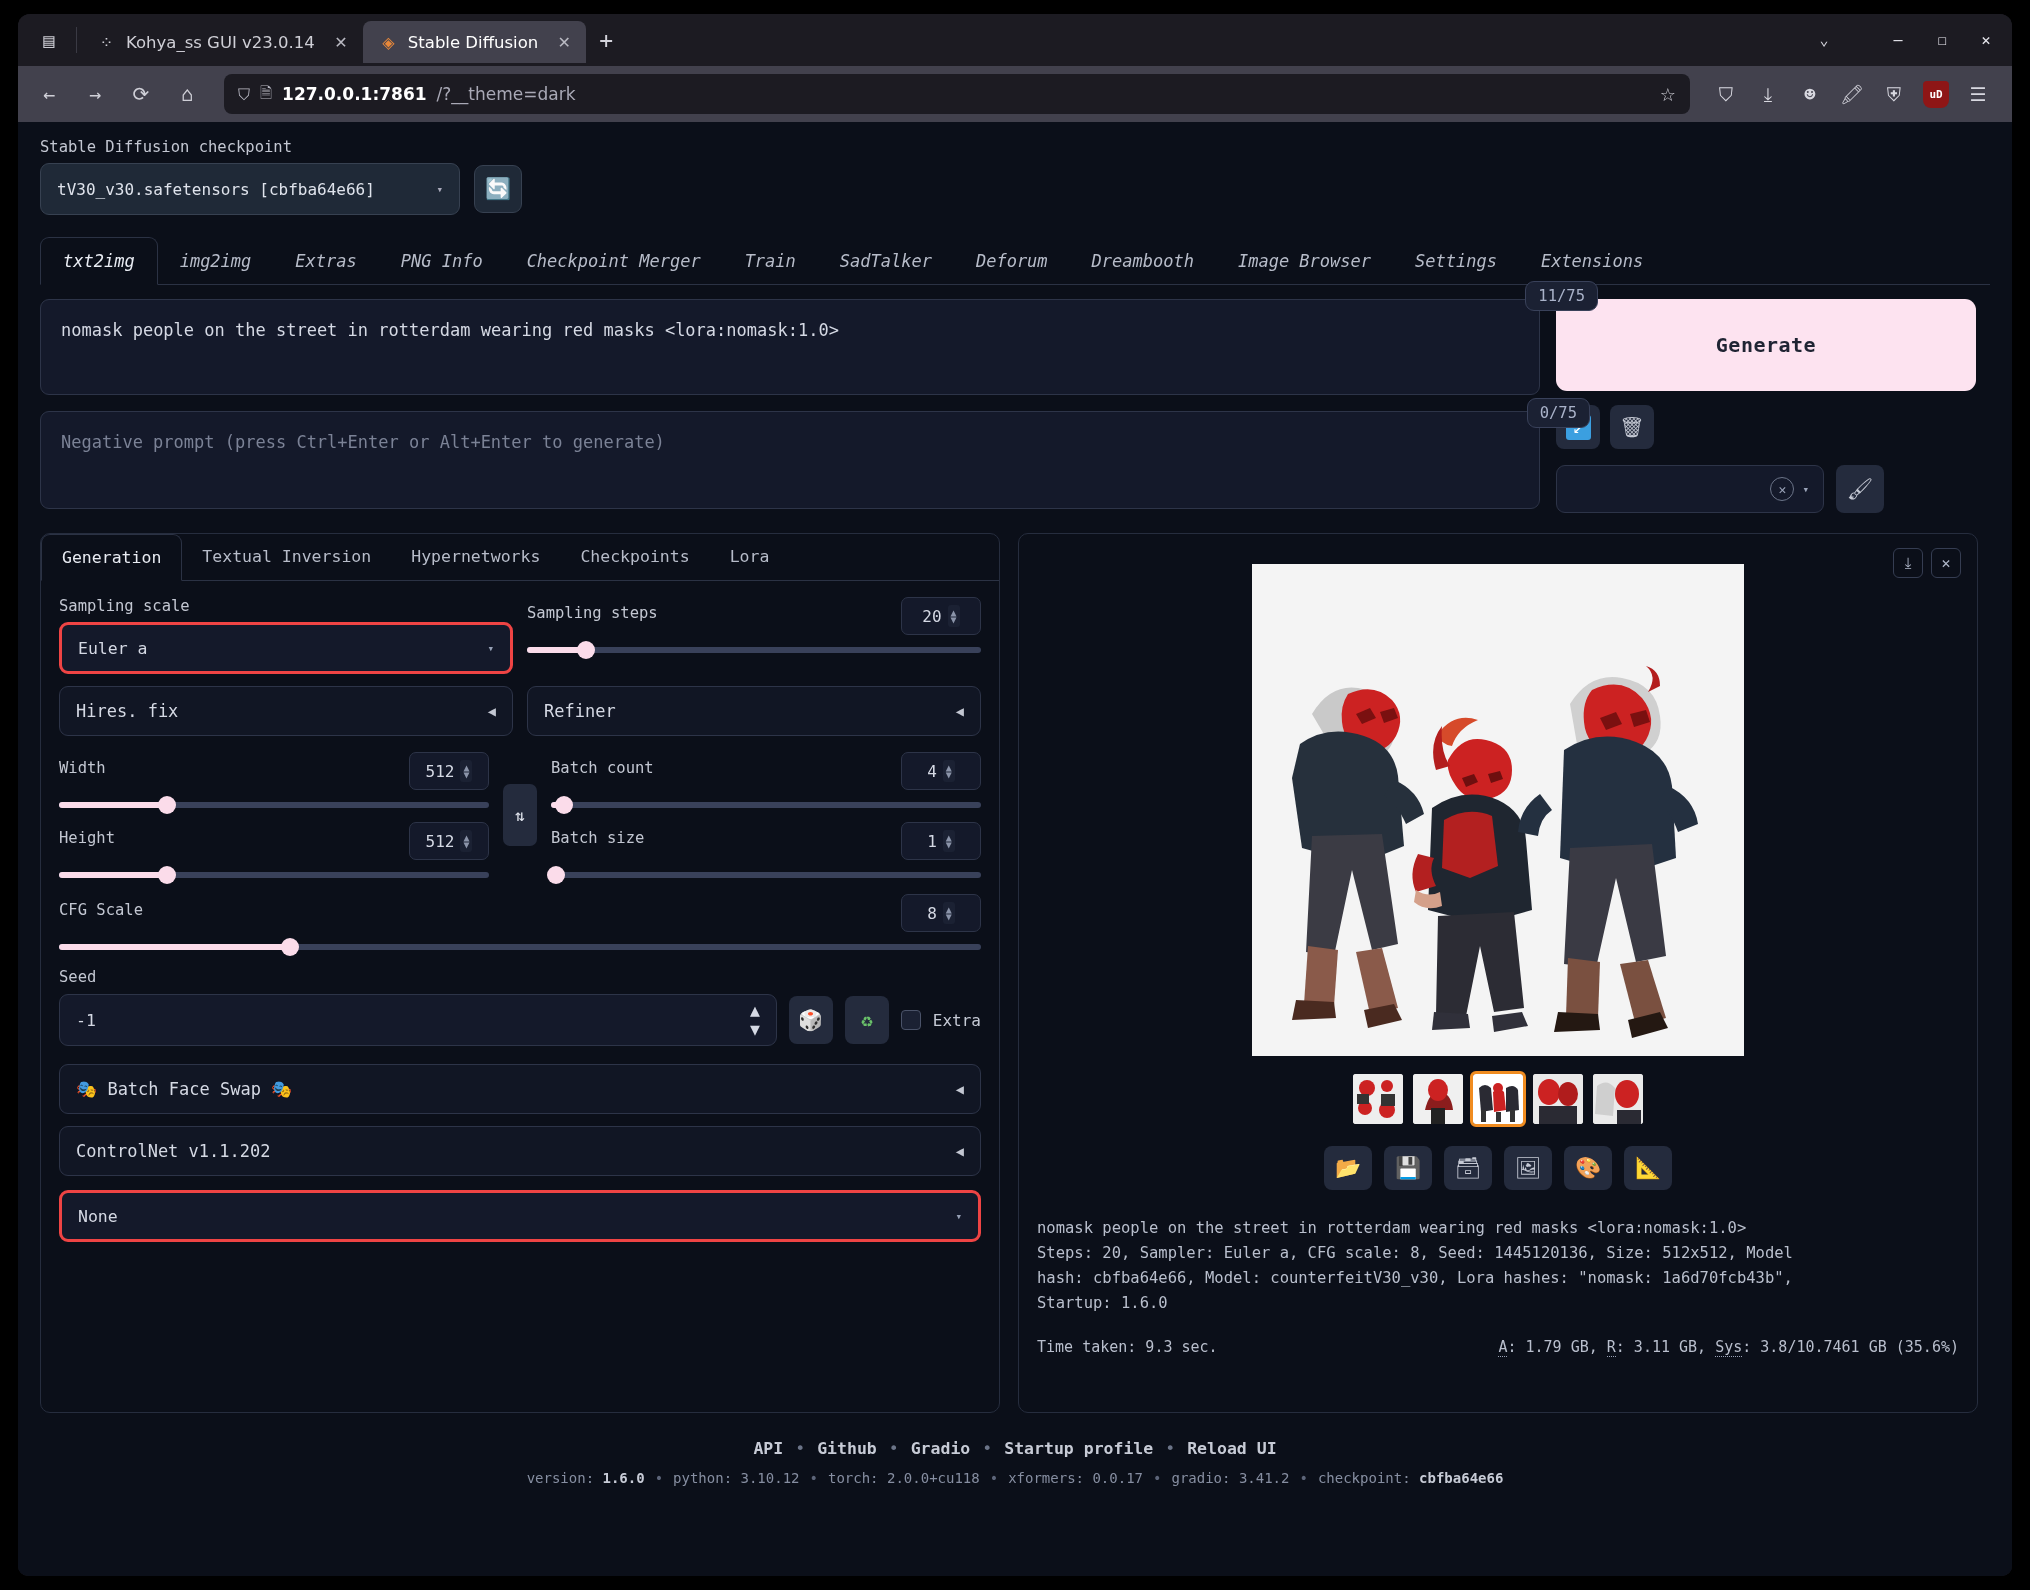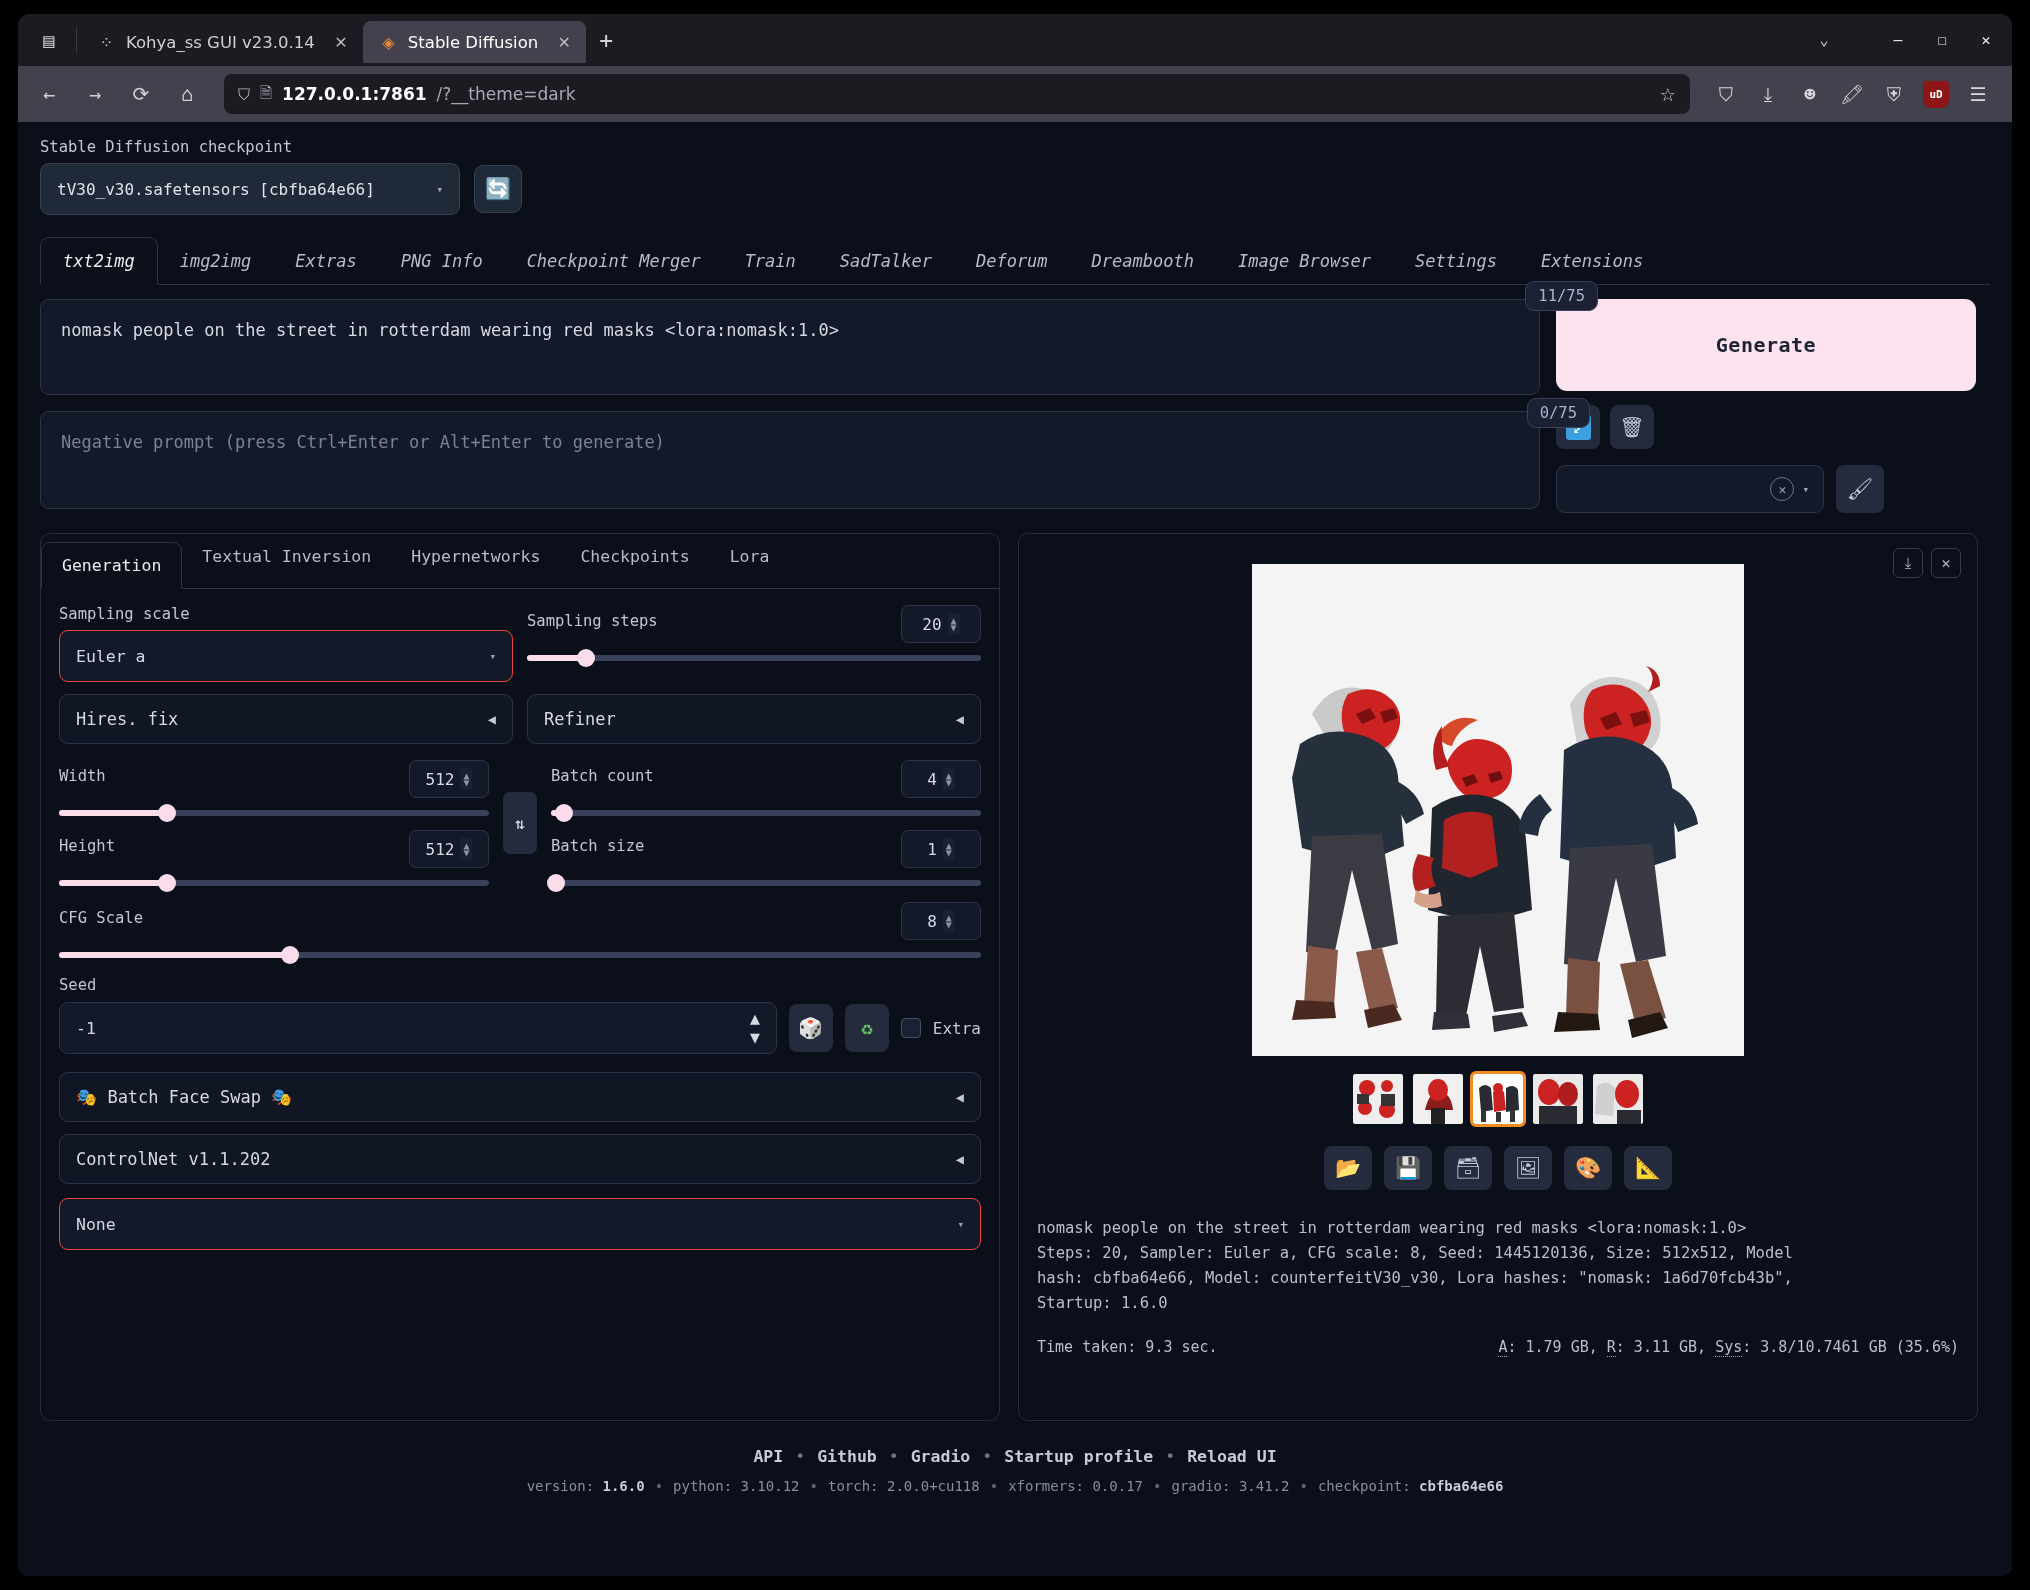--- a/index.html
+++ b/index.html
@@ -112,27 +112,27 @@
   .styles-sel .x { margin-left:auto; width:24px;height:24px;border:1.5px solid #6b7488;border-radius:50%;
                    display:flex;align-items:center;justify-content:center;font-size:13px;color:#9aa3b8;}
   .styles-sel .caret { font-size:11px; color:#9aa3b8; }
   .brush-btn { width:48px;height:48px;background:#242b3d;border-radius:8px;display:flex;align-items:center;justify-content:center;font-size:21px;}
 
   
   .lower { display:flex; gap:18px; padding:0 0 0 0; margin-top:20px;}
   .leftpanel { width:960px; border:1px solid #262d3e; border-radius:10px; padding:0; background:#0b0f19;}
   .subtabs { display:flex; border-bottom:1px solid #2b3244; }
   .stab { padding:13px 20px; font-size:16.5px; color:#b7bcc9; }
-  .stab.active { color:#e9ecf3; border:1px solid #2b3244; border-bottom:1px solid #0b0f19; border-radius:9px 9px 0 0; margin-bottom:-1px;margin-top:8px;}
+  .stab.active { color:#e9ecf3; border:1px solid #2b3244; border-bottom:1px solid #0b0f19; border-radius:9px 9px 0 0; margin-bottom:-1px;}
   .panelbody { padding:16px 18px 20px 18px; }
 
   .row2 { display:flex; gap:14px; }
   .col { flex:1; }
   .dd {
-    height:52px; background:#14192a; border:1px solid #ef4444; border-radius:9px;
+    height:52px; background:#14192a; border:3px solid #ef4444; border-radius:9px;
     display:flex; align-items:center; padding:0 16px; font-size:16.5px; color:#d5d9e4;
   }
   .dd .caret { margin-left:auto; font-size:11px; color:#96a0b5;}
   .accord {
     height:50px; background:#111624; border:1px solid #2d3448; border-radius:9px;
     display:flex; align-items:center; padding:0 16px; font-size:17px; color:#d5d9e4; margin-top:12px;
   }
   .accord .tri { margin-left:auto; font-size:14px; color:#c3c7d2;}
   .num {
     width:80px;height:38px;background:#14192a;border:1px solid #2d3448;border-radius:7px;

